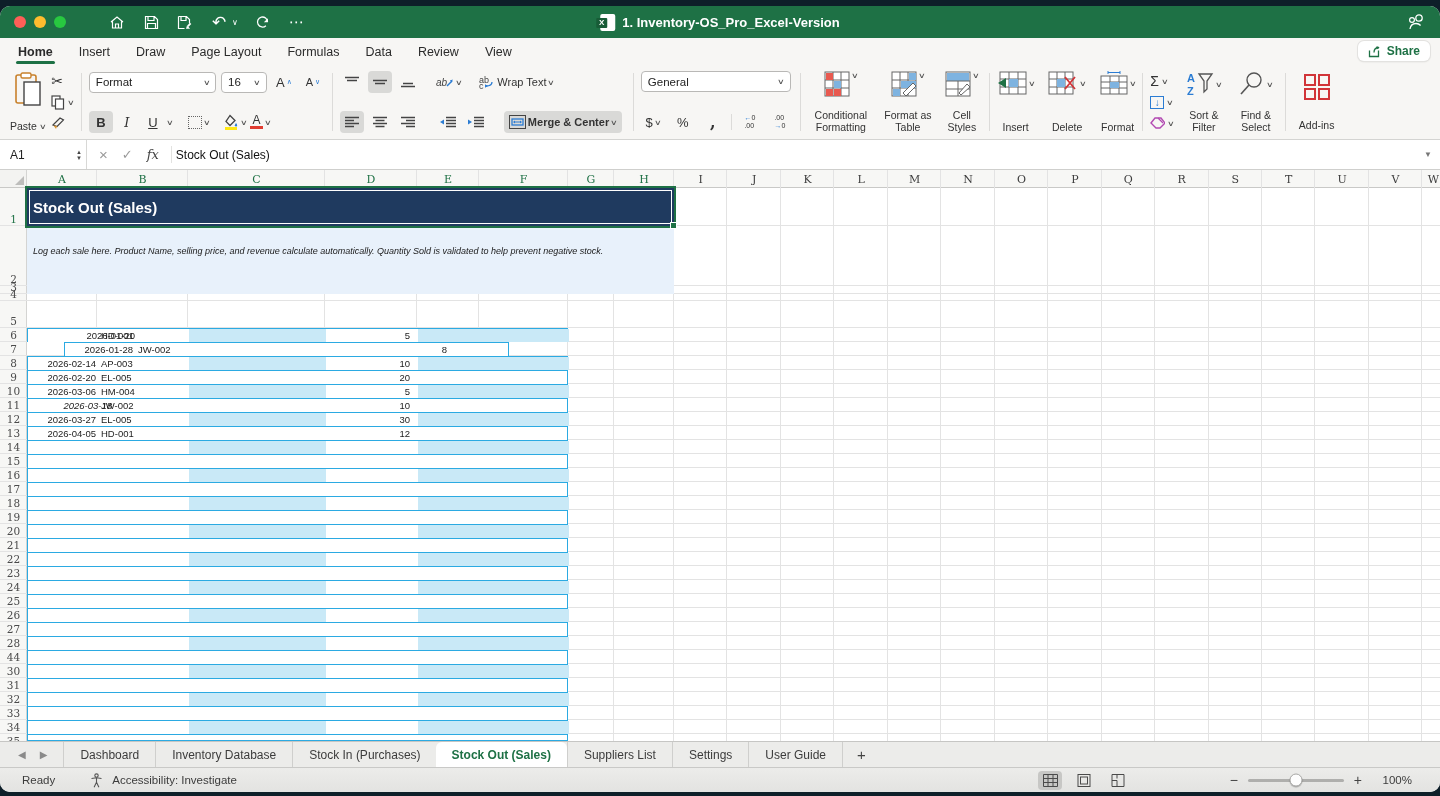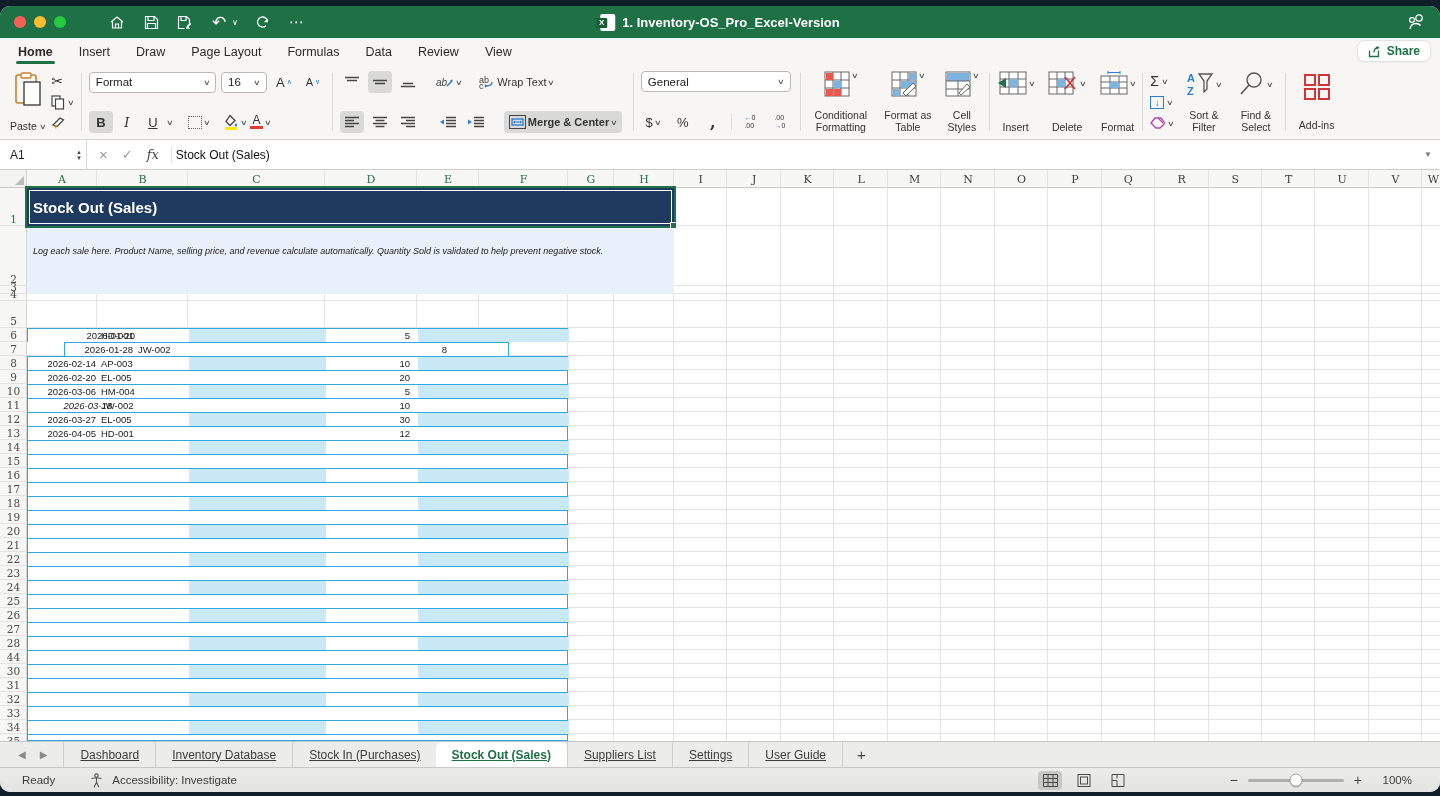--- a/index.html
+++ b/index.html
@@ -63,21 +63,21 @@
   .fx { font-style:italic; font-family:"DejaVu Serif", serif; color:#444; font-size:13px; }
   .fcontent { font-size:12px; color:#111; padding-left:4px; }
   .fbar-chev { position:absolute; right:8px; color:#777; font-size:8px; }
 
   
   #grid { flex:1 1 auto; position:relative; background:#fff; overflow:hidden; }
 
   
   .sheettabs { height:26px; background:#ECECEA; border-top:1px solid #C6C6C4; display:flex; align-items:stretch; flex:0 0 26px; }
   .tabnav { display:flex; align-items:center; gap:14px; padding:0 16px 0 18px; color:#8a8a8a; font-size:10px; }
-  .stab { display:flex; align-items:center; padding:0 16px; font-size:12px; color:#3c3c3c; border-left:1px solid #CFCFCD; white-space:nowrap;text-decoration:underline; }
+  .stab { display:flex; align-items:center; padding:0 16px; font-size:12px; color:#3c3c3c; border-left:1px solid #CFCFCD; white-space:nowrap; }
   .stab:last-of-type { border-right:1px solid #CFCFCD; }
   .stab.active { background:#fff; color:#1E7145; font-weight:bold; border-radius:6px 6px 0 0; border-left:none; margin-left:-1px; }
   .addtab { display:flex; align-items:center; padding:0 14px; font-size:15px; color:#444; }
 
   
   .statusbar { height:25px; background:linear-gradient(#ECECEA,#E3E3E1); border-top:1px solid #C9C9C7;
                display:flex; align-items:center; font-size:11.5px; color:#3c3c3c; flex:0 0 25px; position:relative; }
   .sb-left { display:flex; align-items:center; gap:8px; padding-left:22px; }
   .viewbtns { position:absolute; right:310px; display:flex; gap:10px; align-items:center; }
   .vbtn { width:24px; height:19px; display:flex; align-items:center; justify-content:center; border-radius:4px; }

